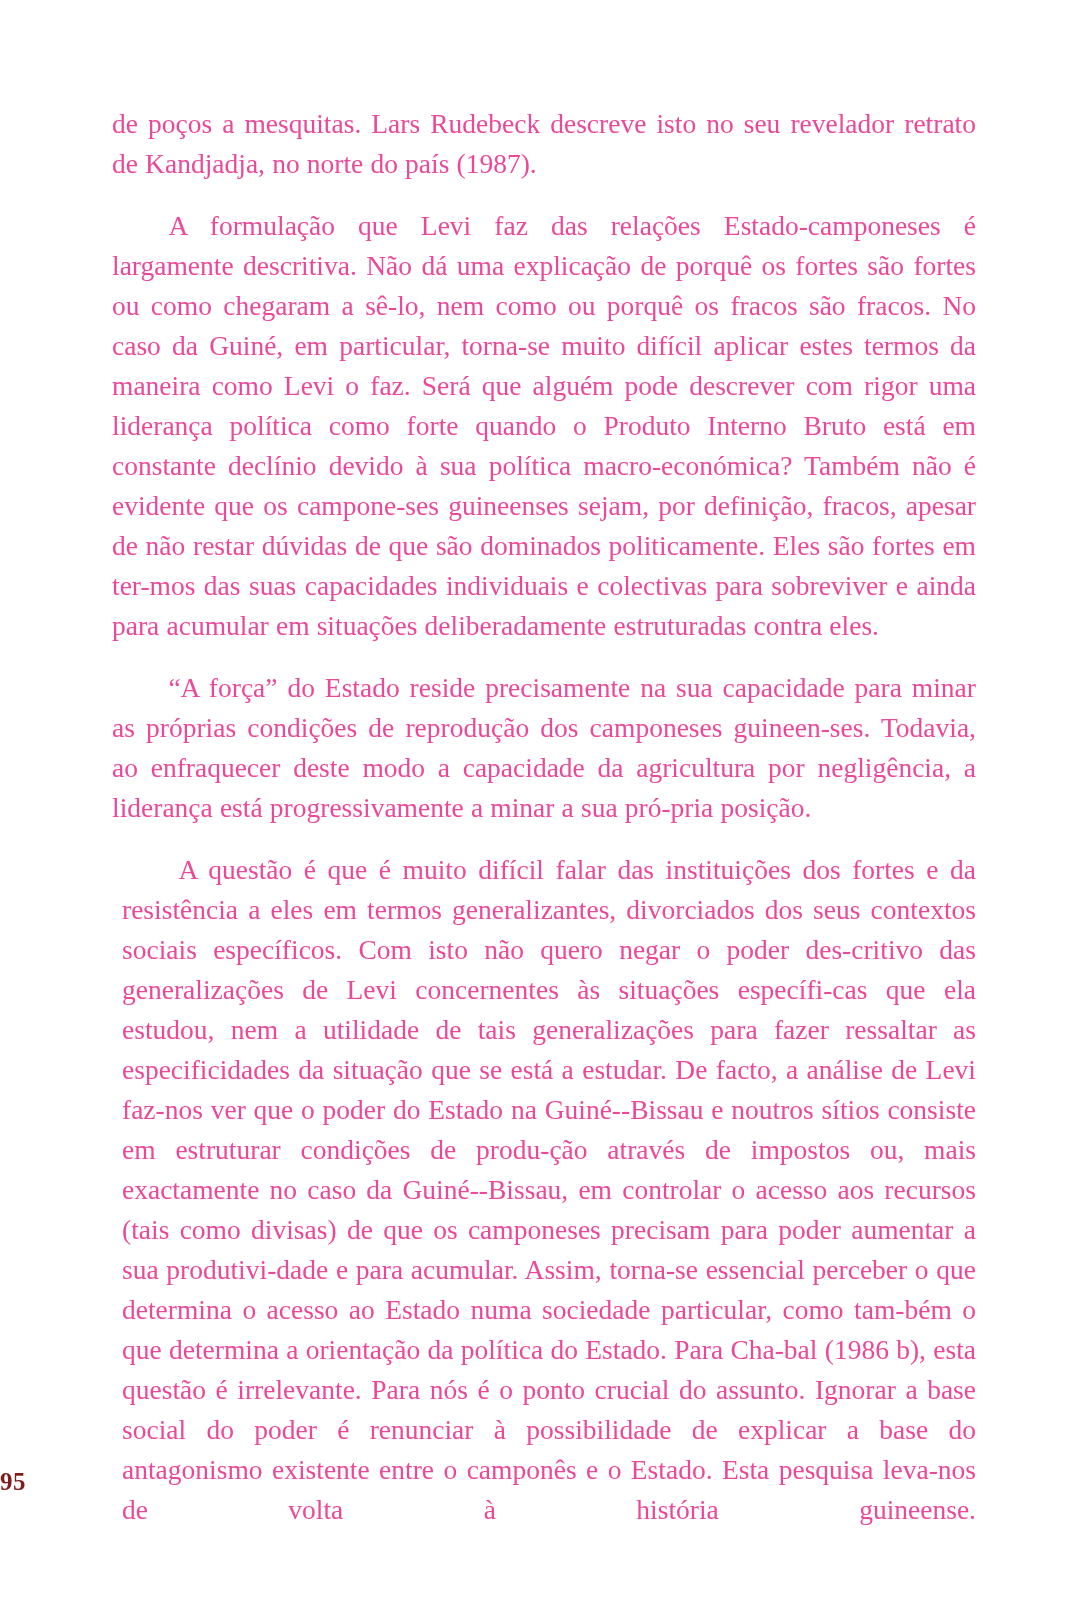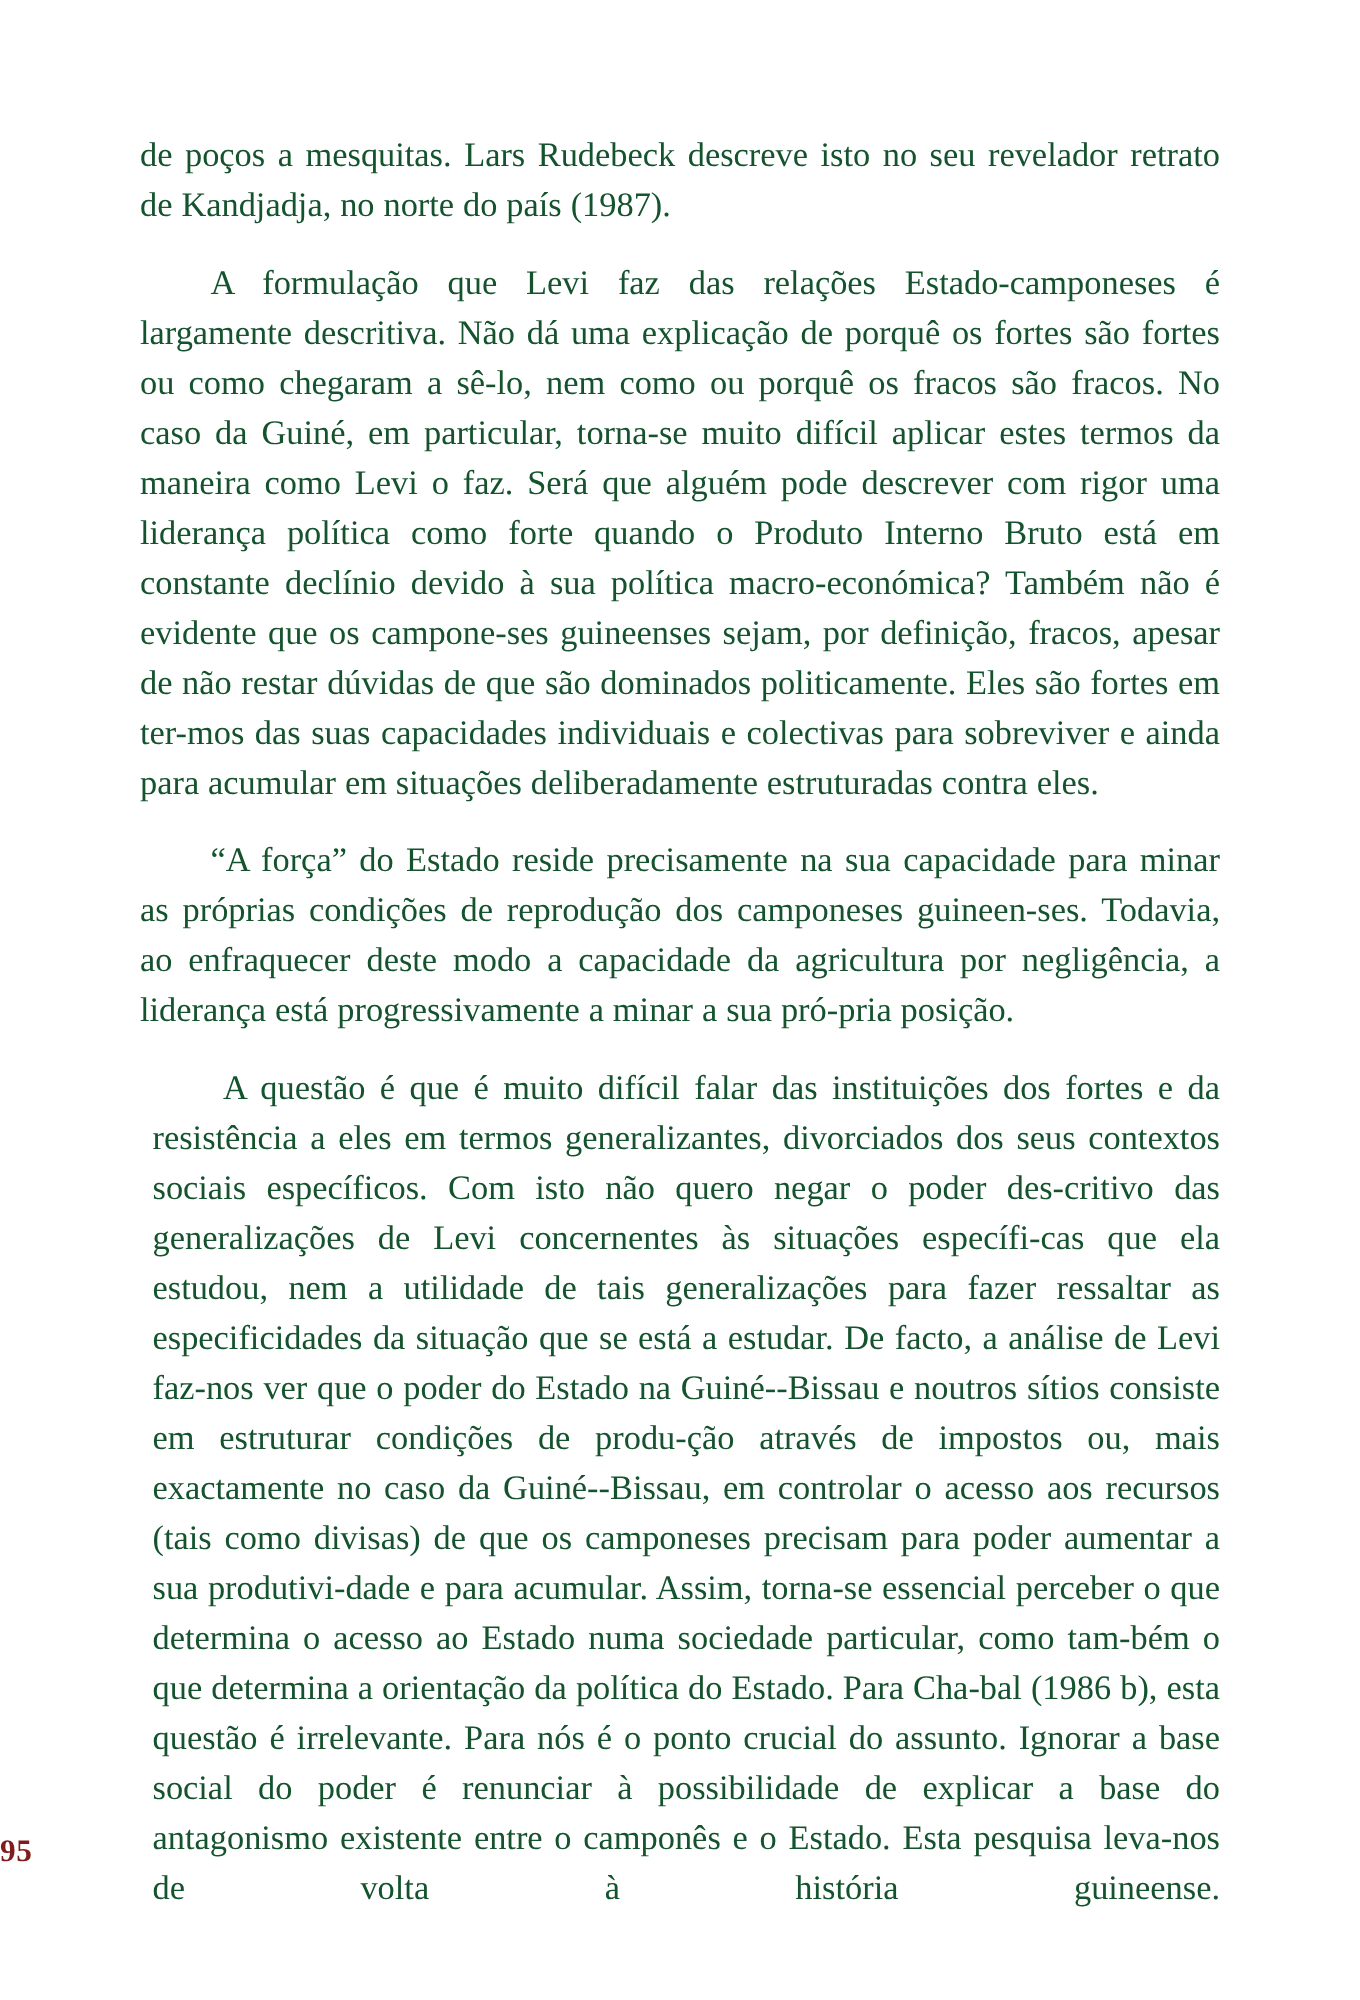--- a/index.html
+++ b/index.html
@@ -27,21 +27,21 @@
 
   .para {
     margin: 0;
     font-size: 27.5px;
     line-height: 40px;
     text-align: justify;
     text-justify: inter-word;
     -webkit-hyphens: none;
     hyphens: none;
     word-spacing: 0.01em;
-    color: #14532d;
+    color: #ec4899;
   }
 
   
   .para.continuation {
     text-indent: 0;
   }
 
   .para.indented {
     text-indent: 2.05em;
   }

